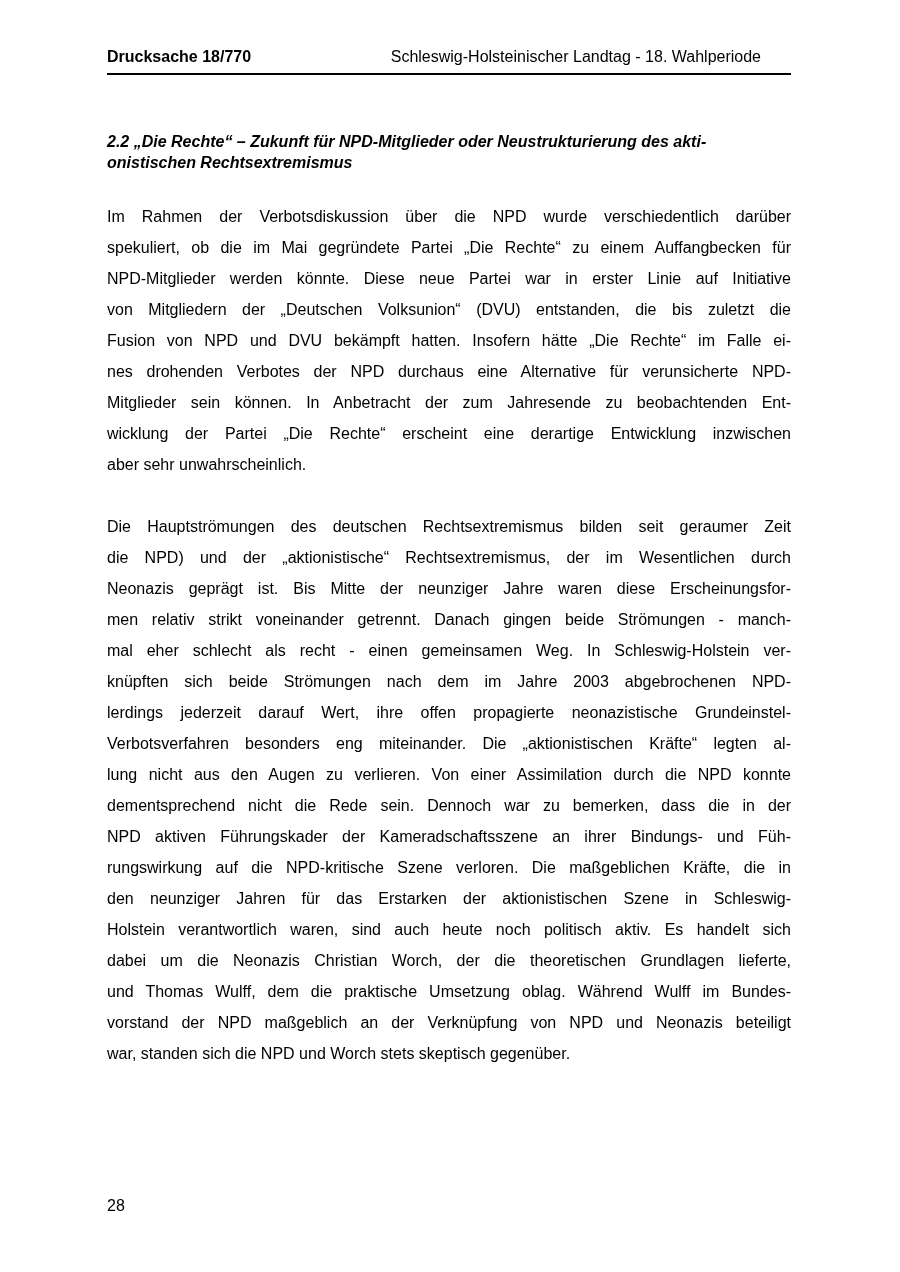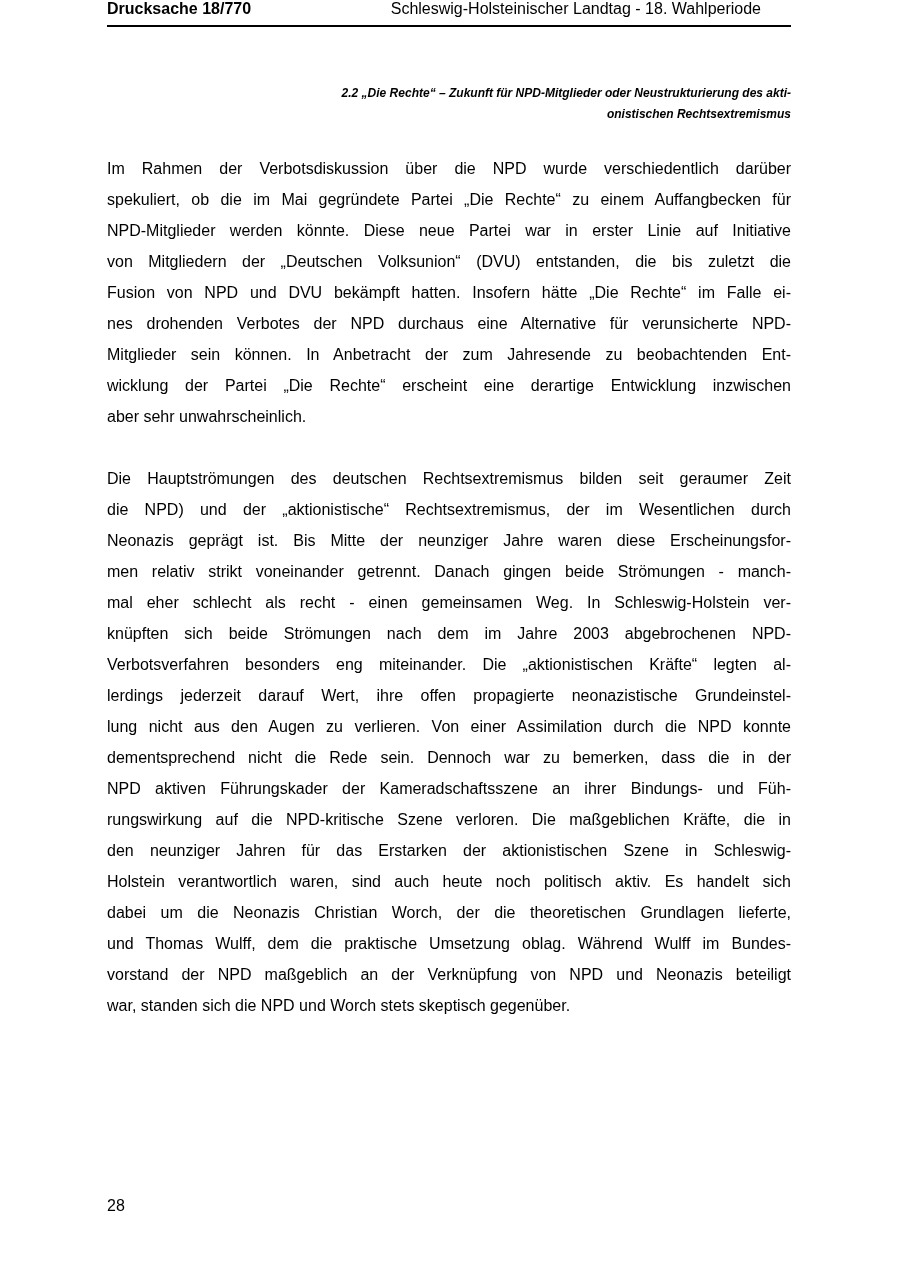--- a/index.html
+++ b/index.html
@@ -19,42 +19,42 @@
   }
   .content {
     position: absolute;
     left: 107px;
     top: 0;
     width: 684px;
   }
   .doc-header {
     display: flex;
     align-items: baseline;
+    padding-top: 48px;
     padding-bottom: 7px;
     border-bottom: 2px solid #000000;
     font-size: 16px;
     line-height: 18px;
   }
   .doc-number {
     font-weight: bold;
     white-space: nowrap;
   }
   .doc-title {
     flex: 1;
     text-align: right;
     padding-right: 30px;
     white-space: nowrap;
   }
   .section-heading {
     margin-top: 56px;
-    font-size: 12px;
+    font-size: 16px;
     line-height: 21px;
     font-weight: bold;
     font-style: italic;
-    text-align: right;
   }
   .body-text {
     margin-top: 28px;
     font-size: 16px;
     line-height: 31px;
   }
   .paragraph {
     margin: 0 0 31px 0;
   }
   .line {
@@ -104,22 +104,22 @@
           <div class="line">wicklung der Partei „Die Rechte“ erscheint eine derartige Entwicklung inzwischen</div>
           <div class="line last">aber sehr unwahrscheinlich.</div>
         </div>
         <div class="paragraph">
           <div class="line">Die Hauptströmungen des deutschen Rechtsextremismus bilden seit geraumer Zeit</div>
           <div class="line">die NPD) und der „aktionistische“ Rechtsextremismus, der im Wesentlichen durch</div>
           <div class="line">Neonazis geprägt ist. Bis Mitte der neunziger Jahre waren diese Erscheinungsfor-</div>
           <div class="line">men relativ strikt voneinander getrennt. Danach gingen beide Strömungen - manch-</div>
           <div class="line">mal eher schlecht als recht - einen gemeinsamen Weg. In Schleswig-Holstein ver-</div>
           <div class="line">knüpften sich beide Strömungen nach dem im Jahre 2003 abgebrochenen NPD-</div>
+          <div class="line">lerdings jederzeit darauf Wert, ihre offen propagierte neonazistische Grundeinstel-</div>
           <div class="line">Verbotsverfahren besonders eng miteinander. Die „aktionistischen Kräfte“ legten al-</div>
-          <div class="line">lerdings jederzeit darauf Wert, ihre offen propagierte neonazistische Grundeinstel-</div>
           <div class="line">lung nicht aus den Augen zu verlieren. Von einer Assimilation durch die NPD konnte</div>
           <div class="line">dementsprechend nicht die Rede sein. Dennoch war zu bemerken, dass die in der</div>
           <div class="line">NPD aktiven Führungskader der Kameradschaftsszene an ihrer Bindungs- und Füh-</div>
           <div class="line">rungswirkung auf die NPD-kritische Szene verloren. Die maßgeblichen Kräfte, die in</div>
           <div class="line">den neunziger Jahren für das Erstarken der aktionistischen Szene in Schleswig-</div>
           <div class="line">Holstein verantwortlich waren, sind auch heute noch politisch aktiv. Es handelt sich</div>
           <div class="line">dabei um die Neonazis Christian Worch, der die theoretischen Grundlagen lieferte,</div>
           <div class="line">und Thomas Wulff, dem die praktische Umsetzung oblag. Während Wulff im Bundes-</div>
           <div class="line">vorstand der NPD maßgeblich an der Verknüpfung von NPD und Neonazis beteiligt</div>
           <div class="line last">war, standen sich die NPD und Worch stets skeptisch gegenüber.</div>

